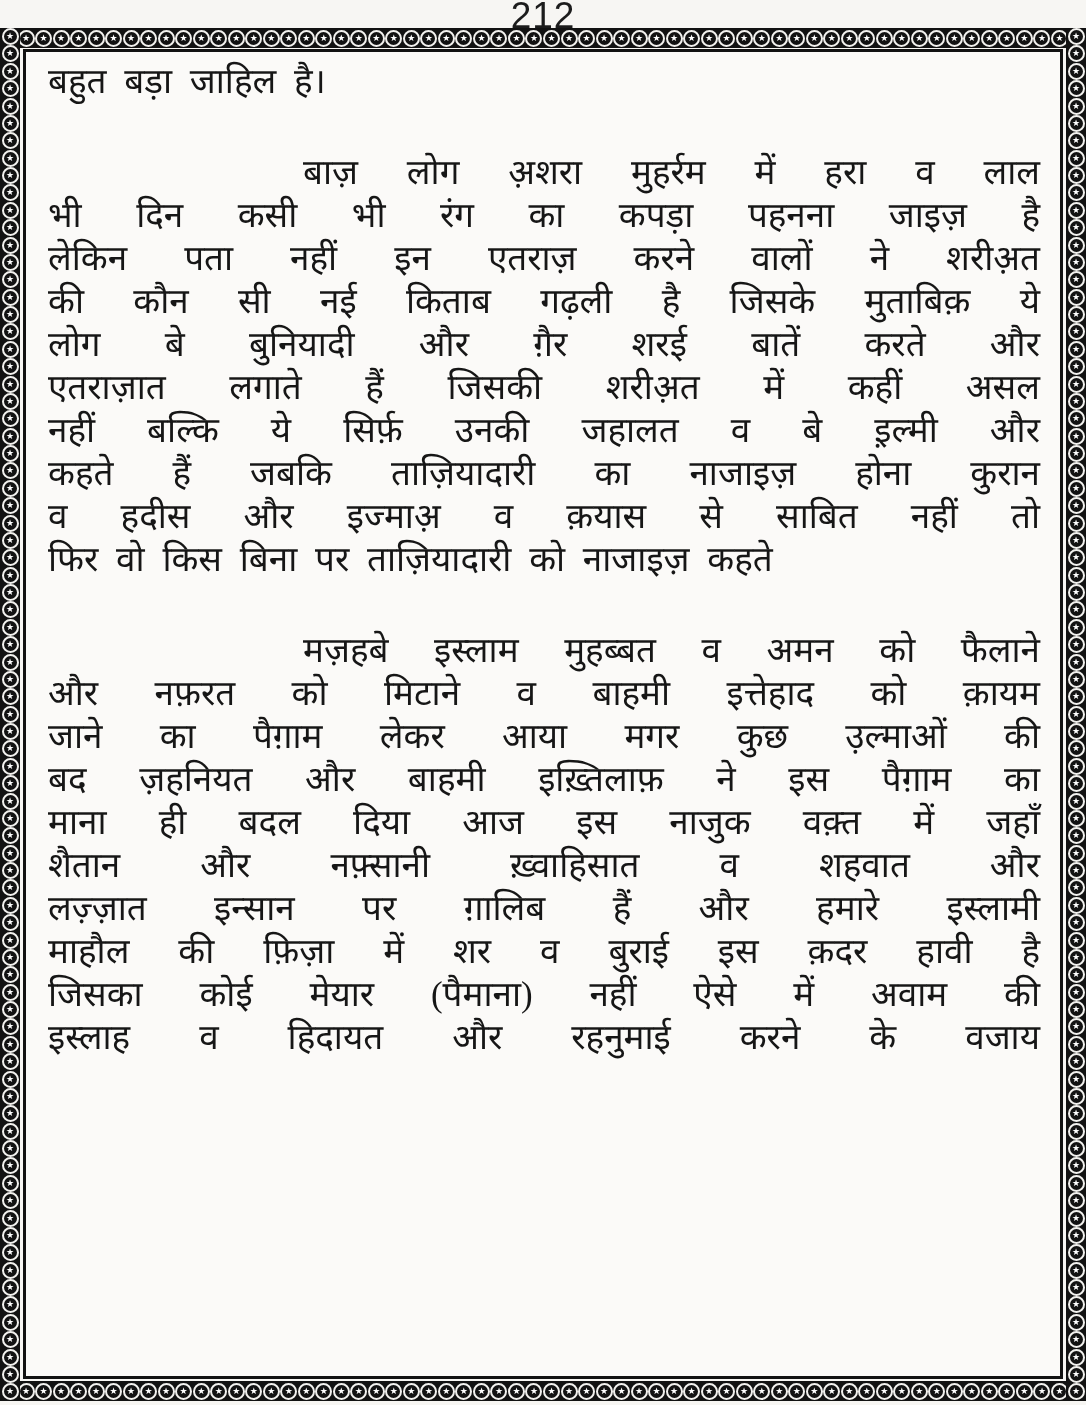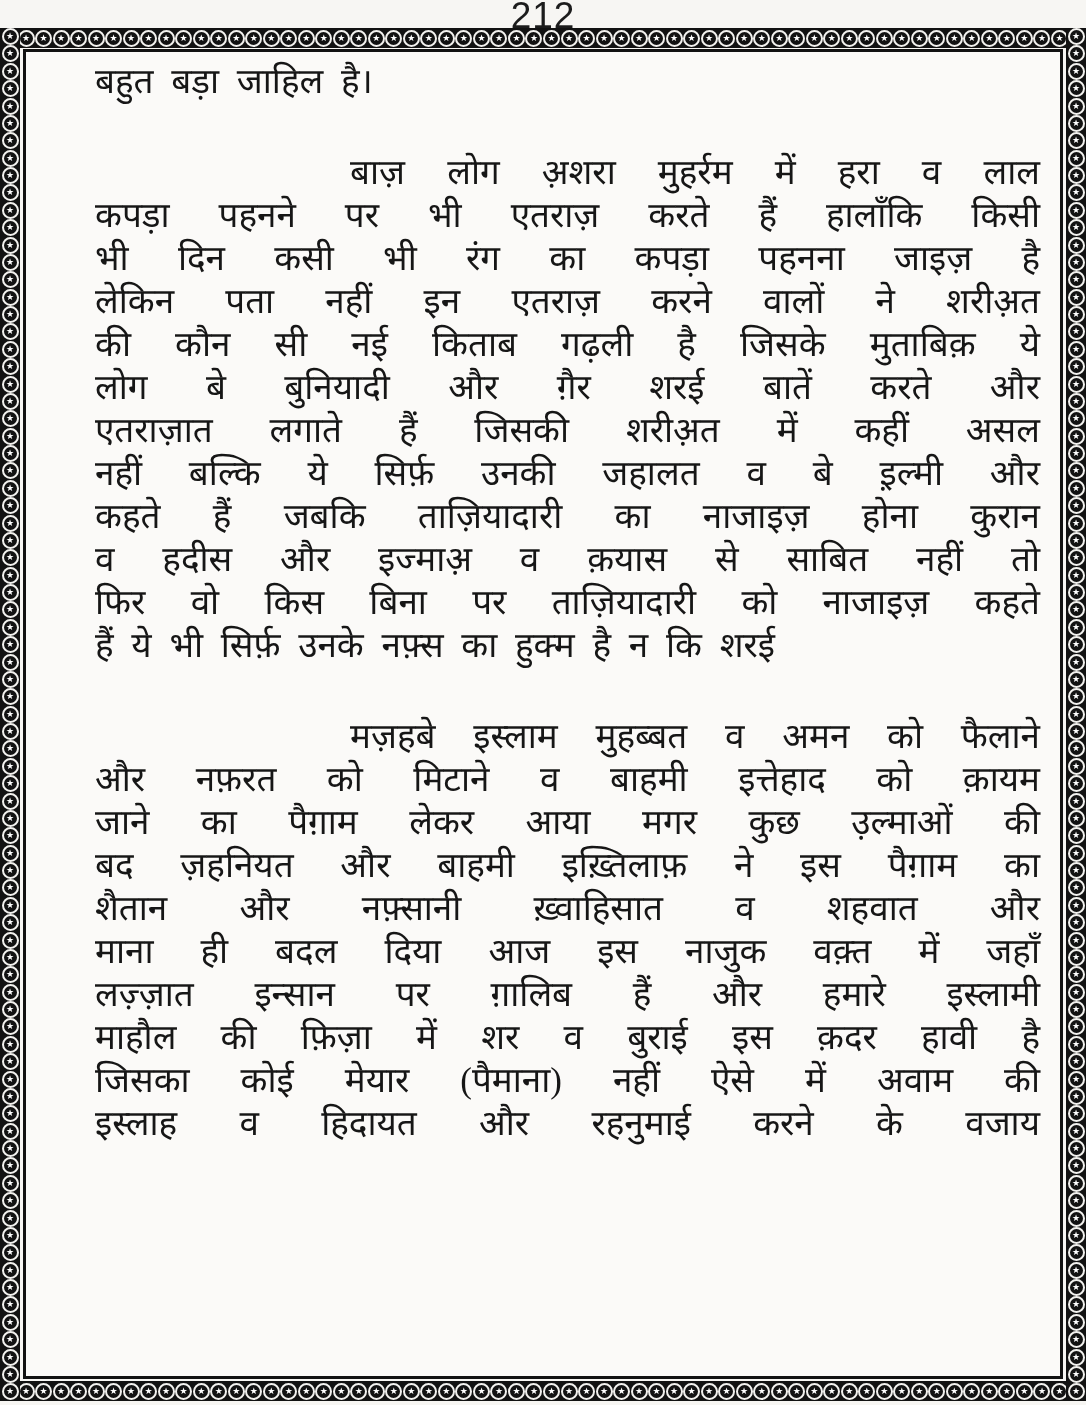--- a/index.html
+++ b/index.html
@@ -61,21 +61,20 @@
   }
   
   .content {
     position: absolute;
     left: 48px; right: 46px;
     top: 60px;
     color: #161616;
     font-size: 35px;
     line-height: 43px;
     word-spacing: 9px;
-    margin-left: 47px;
   }
   .para { margin: 0; }
   .para + .para { margin-top: 48px; }
   .line {
     height: 43px;
     text-align: justify;
     text-align-last: justify;
     white-space: normal;
   }
   .para.flush-last  .line:last-child  { text-align-last: left; }
@@ -380,39 +379,37 @@
     </div>
 
   <div class="inner-frame"></div>
 
   <div class="content">
     <div class="para flush-last">
       <div class="line">बहुत बड़ा जाहिल है।</div>
     </div>
     <div class="para indent-first flush-last">
       <div class="line">बाज़ लोग अ़शरा मुहर्रम में हरा व लाल</div>
-        <div class="line">कपड़ा पहनने पर भी एतराज़ करते हैं हालाँकि किसी</div>
         <div class="line">भी दिन कसी भी रंग का कपड़ा पहनना जाइज़ है</div>
         <div class="line">लेकिन पता नहीं इन एतराज़ करने वालों ने शरीअ़त</div>
         <div class="line">की कौन सी नई किताब गढ़ली है जिसके मुताबिक़ ये</div>
         <div class="line">लोग बे बुनियादी और ग़ैर शरई बातें करते और</div>
         <div class="line">एतराज़ात लगाते हैं जिसकी शरीअ़त में कहीं असल</div>
         <div class="line">नहीं बल्कि ये सिर्फ़ उनकी जहालत व बे इ़ल्मी और</div>
         <div class="line">कहते हैं जबकि ताज़ियादारी का नाजाइज़ होना कुरान</div>
         <div class="line">व हदीस और इज्माअ़ व क़यास से साबित नहीं तो</div>
         <div class="line">फिर वो किस बिना पर ताज़ियादारी को नाजाइज़ कहते</div>
-        <div class="line">हैं ये भी सिर्फ़ उनके नफ़्स का हुक्म है न कि शरई</div>
     </div>
     <div class="para indent-first">
       <div class="line">मज़हबे इस्लाम मुहब्बत व अमन को फैलाने</div>
         <div class="line">और नफ़रत को मिटाने व बाहमी इत्तेहाद को क़ायम</div>
         <div class="line">जाने का पैग़ाम लेकर आया मगर कुछ उ़ल्माओं की</div>
         <div class="line">बद ज़हनियत और बाहमी इख़्तिलाफ़ ने इस पैग़ाम का</div>
+        <div class="line">माना ही बदल दिया आज इस नाजुक वक़्त में जहाँ</div>
         <div class="line">शैतान और नफ़्सानी ख़्वाहिसात व शहवात और</div>
-        <div class="line">माना ही बदल दिया आज इस नाजुक वक़्त में जहाँ</div>
         <div class="line">लज़्ज़ात इन्सान पर ग़ालिब हैं और हमारे इस्लामी</div>
         <div class="line">माहौल की फ़िज़ा में शर व बुराई इस क़दर हावी है</div>
         <div class="line">जिसका कोई मेयार (पैमाना) नहीं ऐसे में अवाम की</div>
         <div class="line">इस्लाह व हिदायत और रहनुमाई करने के वजाय</div>
     </div>
   </div>
 
 </div>
 
 </body></html>

